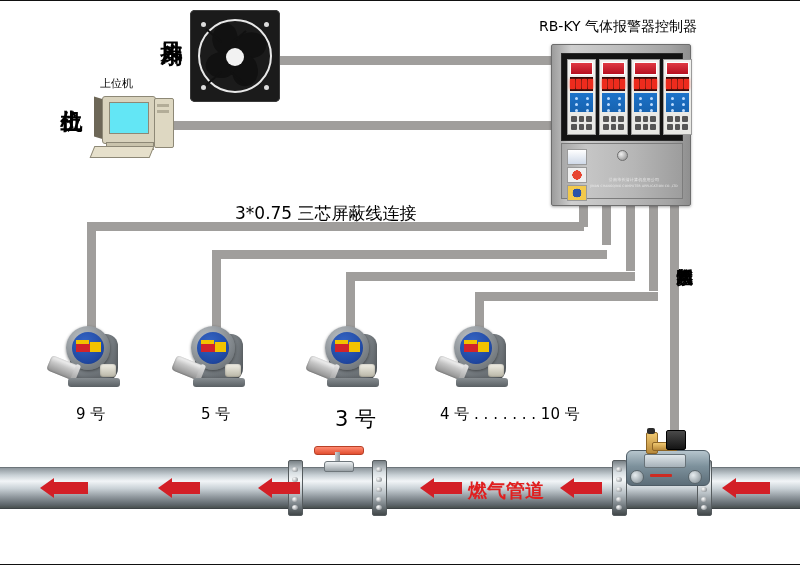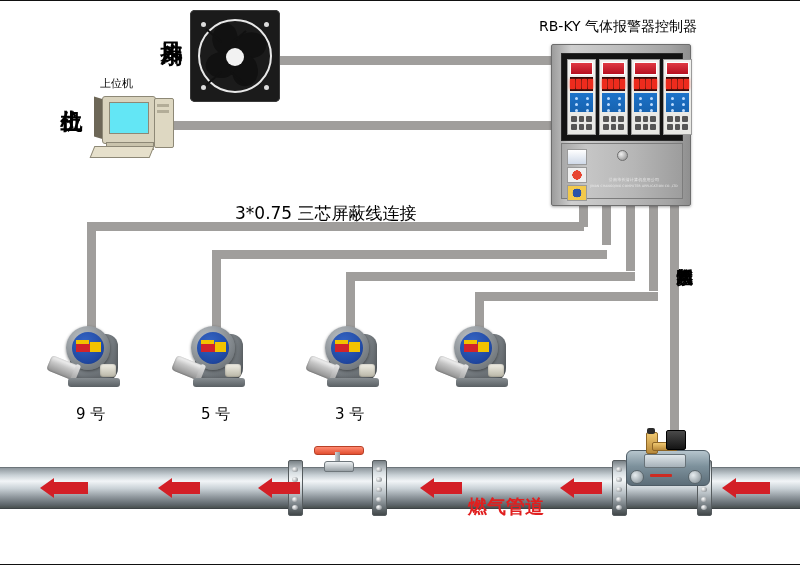--- a/index.html
+++ b/index.html
@@ -190,21 +190,21 @@
   }
   .arrow-red{
     position:absolute;height:20px;
   }
   .arrow-red .shaft{position:absolute;left:10px;top:4px;height:12px;background:#d31f26;}
   .arrow-red .head{
     position:absolute;left:0;top:0;width:0;height:0;
     border-top:10px solid transparent;border-bottom:10px solid transparent;
     border-right:14px solid #d31f26;
   }
-  .pipe-text{position:absolute;color:#e01f1f;font-weight:bold;margin-top:16px;}
+  .pipe-text{position:absolute;color:#e01f1f;font-weight:bold;}
   
   .hw-bar{
     position:absolute;height:7px;border-radius:3px;
     background:linear-gradient(180deg,#ff8a72,#e24f30);
     border:1px solid #b83f26;
   }
   .hw-stem{position:absolute;width:5px;background:linear-gradient(90deg,#cfd5d9,#8e969b);}
   .hw-base{
     position:absolute;border-radius:3px 3px 2px 2px;
     background:linear-gradient(180deg,#eef2f4,#98a0a5);
@@ -495,35 +495,36 @@
       <div class="det-face">
         <div class="face-yellow2"></div>
           <div class="face-red"></div>
           <div class="face-yellow"></div>
       </div>
     </div>
     <div class="det-tube"></div>
     <div class="det-knob"></div>
     <div class="det-foot"></div>
   </div>
-  <div class="label" style="left:335px;top:405px;font-size:15px;">3 号</div>
+  <div class="label" style="left:335px;top:405px;font-size:21px;">3 号</div>
 
   <div class="det" style="left:436px;top:320px;">
     <div class="det-body"></div>
     <div class="det-head">
       <div class="det-face">
         <div class="face-yellow2"></div>
           <div class="face-red"></div>
           <div class="face-yellow"></div>
       </div>
     </div>
     <div class="det-tube"></div>
     <div class="det-knob"></div>
     <div class="det-foot"></div>
   </div>
+  <div class="label" style="left:440px;top:405px;font-size:15px;">4 号 . . . . . . . 10 号</div>
 
 
   <div class="pipe" style="left:0;top:467px;width:800px;"></div>
 
   <div class="flange" style="left:288px;top:460px;">
     <div class="bolt" style="top:6px;"></div>
       <div class="bolt" style="top:16px;"></div>
     <div class="bolt" style="top:26px;"></div>
       <div class="bolt" style="top:36px;"></div>
     <div class="bolt" style="top:44px;"></div>

